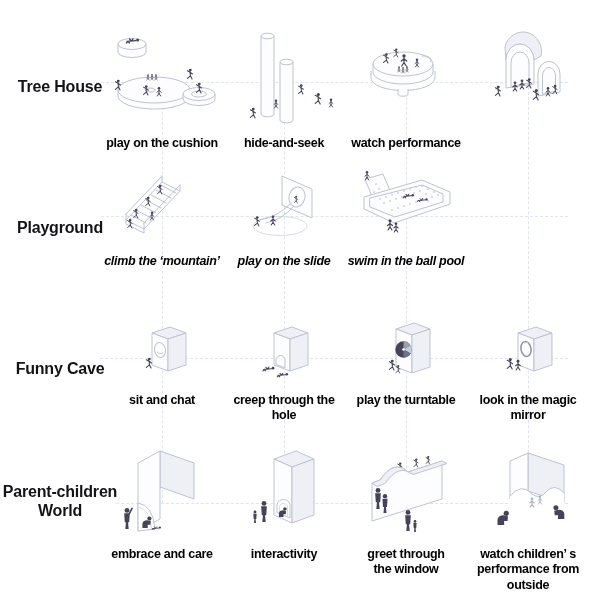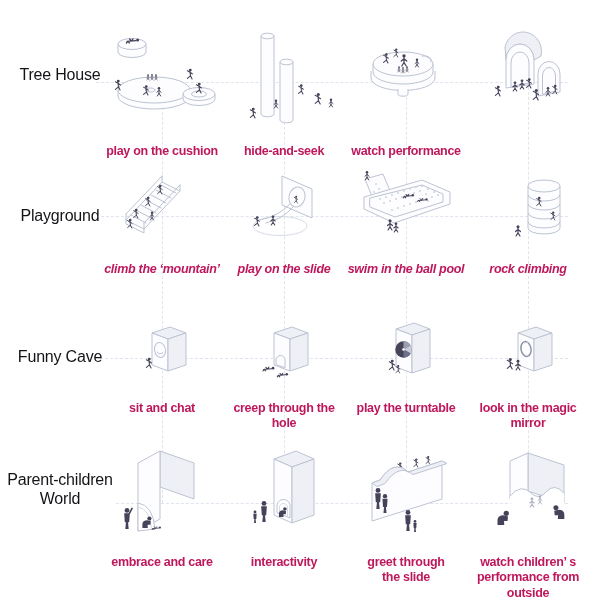--- a/index.html
+++ b/index.html
@@ -11,29 +11,29 @@
   .h1{top:82px;left:96px;width:472px;}
   .h2{top:216px;left:101px;width:467px;}
   .h3{top:358px;left:100px;width:468px;}
   .h4{top:503px;left:116px;width:452px;}
   .v1{left:162px;top:82px;height:421px;}
   .v2{left:284px;top:82px;height:421px;}
   .v3{left:406px;top:82px;height:421px;}
   .v4{left:528px;top:82px;height:421px;}
   
   .row-label{position:absolute;left:2px;width:116px;text-align:center;
-             font-size:16px;font-weight:normal;letter-spacing:-0.2px;color:#141418;
-             white-space:pre-line;line-height:1.18;}
+             font-size:16px;font-weight:bold;letter-spacing:-0.2px;color:#141418;
+             white-space:pre-line;line-height:1.18;margin-top:12px;}
   .rl1{top:66px;} .rl2{top:207px;} .rl3{top:348px;text-align:center;} .rl4{top:471px;}
   
   .cell{position:absolute;width:124px;text-align:center;}
   .icon{display:block;}
   .icon svg{display:block;margin:0 auto;}
-  .caption{margin-top:16px;font-size:12.5px;font-weight:bold;letter-spacing:-0.3px;
-           color:#be185d;white-space:pre-line;line-height:1.22;}
+  .caption{margin-top:8px;font-size:12.5px;font-weight:bold;letter-spacing:-0.3px;
+           color:#000000;white-space:pre-line;line-height:1.22;}
   .c1{left:100px;} .c2{left:222px;} .c3{left:344px;text-align:center;} .c4{left:466px;}
   .r1{top:28px;} .r2{top:168px;font-style:italic;} .r3{top:319px;} .r4{top:441px;}
   
   .st{fill:#fdfdff;stroke:#bcc3d2;stroke-width:1;stroke-linejoin:round;}
   .stf{fill:#eef0f6;stroke:#bcc3d2;stroke-width:1;stroke-linejoin:round;}
   .ln{fill:none;stroke:#bcc3d2;stroke-width:1;stroke-linecap:round;}
   .lnl{fill:none;stroke:#d6dbe6;stroke-width:1;}
   .dot{fill:#c9ced9;}
 </style>
 </head>
@@ -244,33 +244,20 @@
         <use href="#sf" transform="translate(21,12) scale(0.8)"></use>
         <use href="#sfl" transform="translate(62,29) scale(0.85)"></use>
         <use href="#sfl" transform="translate(76,33) scale(0.8)"></use>
         <use href="#sf" transform="translate(44,62) scale(0.95)"></use>
         <use href="#sf" transform="translate(50,64) scale(0.85)"></use>
       </svg>
     </span>
     <div class="caption">swim in the ball pool</div>
   </div>
 
-  <div class="cell r2 c4">
-    <span class="icon">
-      <svg viewBox="0 0 120 78" width="120" height="78">
-        <path class="st" d="M60,18 v42 a16,6 0 0 0 32,0 V18"></path>
-        <ellipse class="st" cx="76" cy="18" rx="16" ry="6"></ellipse>
-        <path class="ln" d="M60,27 a16,6 0 0 0 32,0 M60,36 a16,6 0 0 0 32,0 M60,45 a16,6 0 0 0 32,0 M60,54 a16,6 0 0 0 32,0"></path>
-        <use href="#sfr" transform="translate(71,38) scale(0.8)"></use>
-        <use href="#sfr" transform="translate(85,52) scale(0.75)"></use>
-        <use href="#sf" transform="translate(50,68) scale(0.95)"></use>
-      </svg>
-    </span>
-    <div class="caption">rock climbing</div>
-  </div>
 
   <div class="cell r3 c1">
     <span class="icon">
       <svg viewBox="0 0 120 66" width="120" height="66">
         <path class="stf" d="M50,14 L68,8 L84,14 L66,20 Z"></path>
         <path class="st" d="M50,14 L66,20 V52 L50,46 Z"></path>
         <path class="stf" d="M66,20 L84,14 V46 L66,52 Z"></path>
         <ellipse class="st" cx="58" cy="31" rx="5.5" ry="7.5" transform="rotate(-10 58 31)"></ellipse>
         <path class="ln" d="M55,33 q3,3.5 6,0.5"></path>
         <use href="#sfr" transform="translate(47,49) scale(0.9)"></use>
@@ -365,21 +352,21 @@
         <use href="#sfr" transform="translate(84,23) scale(0.7)"></use>
         <path class="st" d="M28,42 L36,39 Q50,18 64,31 L98,20 V58 L28,80 Z"></path>
         <path class="stf" d="M28,42 L36,39 Q50,18 64,31 L98,20 L103,22.5 L69,33.5 Q55,22 41,42.5 L33,45.5 Z"></path>
         <use href="#sil" transform="translate(34,68) scale(1.05)"></use>
         <use href="#sil" transform="translate(41,72) scale(0.95)"></use>
         <use href="#sil" transform="translate(64,90) scale(1.05)"></use>
         <use href="#sil" transform="translate(71,91) scale(0.6)"></use>
       </svg>
     </span>
     <div class="caption">greet through
-the slide</div>
+the window</div>
   </div>
 
   <div class="cell r4 c4">
     <span class="icon">
       <svg viewBox="0 0 130 98" width="130" height="98">
         <path class="stf" d="M62,12 L98,24 V62 L62,50 Z"></path>
         <path class="st" d="M44,20 L62,12 V50 L44,58 Z"></path>
         <path d="M44,55 Q55,42 65,52 Q73,60 81,50 Q89,42 98,52 L98,66 L62,72 L44,62 Z" fill="#ffffff" stroke="none"></path>
         <path class="ln" d="M44,55 Q55,42 65,52 Q73,60 81,50 Q89,42 98,52"></path>
         <use href="#sfg" transform="translate(66,66) scale(0.85)"></use>

